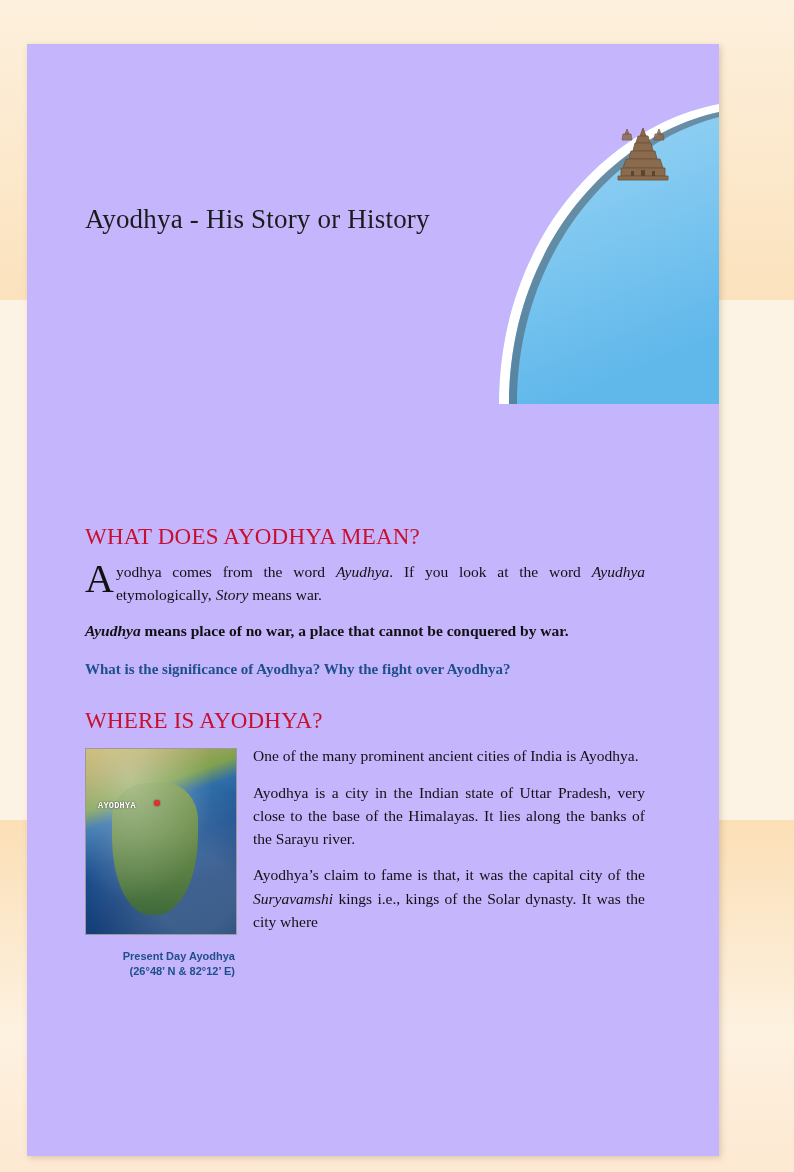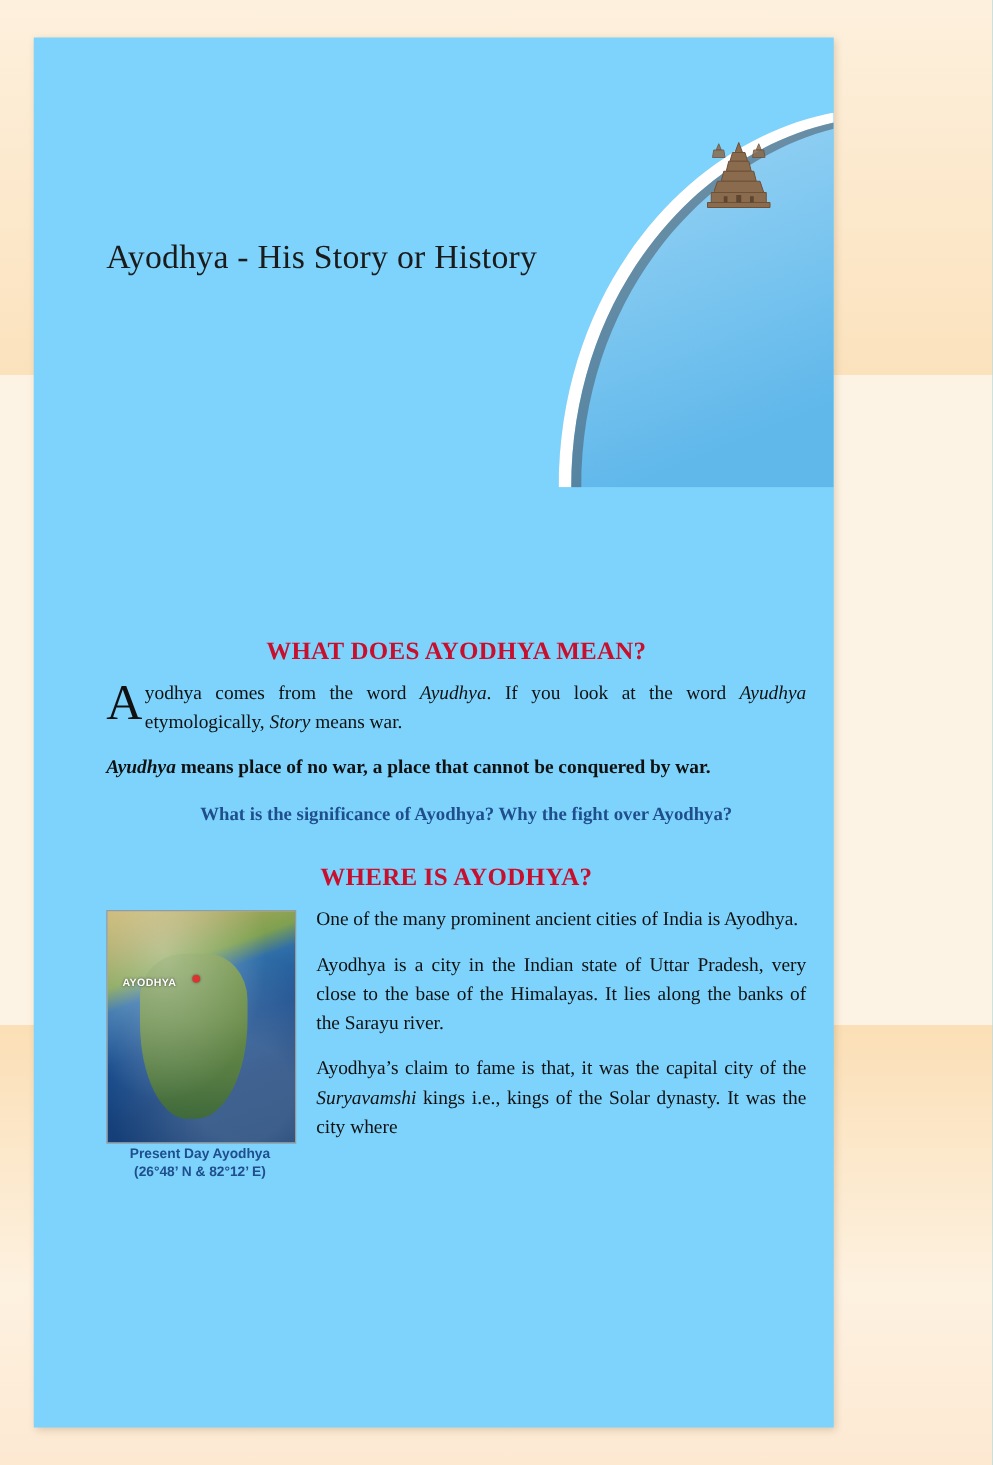--- a/index.html
+++ b/index.html
@@ -29,24 +29,24 @@
   }
   .bg-band-low {
     position: absolute;
     left: 0; top: 820px;
     width: 794px; height: 352px;
     background: linear-gradient(180deg, #fbdfb6 0%, #fdf1e0 60%, #fde9d2 100%);
   }
   .page {
     position: absolute;
     left: 27px;
-    top: 30px;
-    width: 640px;
+    top: 44px;
+    width: 692px;
     height: 1112px;
-    background: #7dd3fc;
+    background: #c4b5fd;
     box-shadow: 2px 2px 6px rgba(120,90,50,.25);
     overflow: hidden;
   }
   
   .header-art {
     position: absolute;
     right: 0;
     top: 60px;
     width: 306px;
     height: 300px;
@@ -70,25 +70,24 @@
   }
   .content {
     position: absolute;
     left: 58px;
     top: 480px;
     width: 560px;
   }
   h2.section {
     color: #c8102e;
     font-family: "Liberation Serif", serif;
-    font-weight: bold;
-    font-size: 20px;
+    font-weight: normal;
+    font-size: 23px;
     margin: 0 0 10px 0;
     letter-spacing: .2px;
-    text-align: center;
   }
   h2.section.second {
     margin-top: 28px;
   }
   p {
     margin: 0 0 12px 0;
     font-size: 15.5px;
     line-height: 1.5;
     text-align: justify;
     color: #111;
@@ -106,22 +105,22 @@
     color: #111;
   }
   .bold-def {
     font-weight: bold;
   }
   em { font-style: italic; }
   .blue-q {
     color: #1f4e8c;
     font-weight: bold;
     font-size: 15px;
-    margin: 16px 0 14px 16px;
-    text-align: center;
+    margin: 16px 0 14px 0;
+    text-align: left;
   }
   
   .figure {
     float: left;
     width: 150px;
     margin: 4px 18px 6px 0;
   }
   .map {
     width: 150px;
     height: 185px;
@@ -143,42 +142,42 @@
   .map .haze {
     position: absolute;
     left: 0; top: 0; right: 0; bottom: 0;
     background: radial-gradient(ellipse at 30% 18%, rgba(255,255,255,.35), rgba(255,255,255,0) 55%);
   }
   .map-label {
     position: absolute;
     left: 12px;
     top: 52px;
     color: #ffffff;
-    font-family: Liberation Sans, sans-serif;
+    font-family: Liberation Mono, monospace;
     font-weight: bold;
     font-size: 8.5px;
     letter-spacing: .3px;
     text-shadow: 0 0 2px rgba(0,0,0,.7);
   }
   .map-dot {
     position: absolute;
     left: 68px;
     top: 51px;
     width: 6px; height: 6px;
     background: #e03030;
     border-radius: 50%;
     box-shadow: 0 0 2px rgba(0,0,0,.6);
   }
   .fig-caption {
-    margin-top: 1px;
+    margin-top: 14px;
     color: #1f4e8c;
     font-family: "Liberation Sans", sans-serif;
     font-weight: bold;
     font-size: 11px;
-    text-align: center;
+    text-align: right;
     line-height: 1.35;
   }
   .figtext p {
     margin-bottom: 13px;
     margin-left: 28px;
   }
   .clear { clear: both; }
 </style>
 </head>
 <body>

